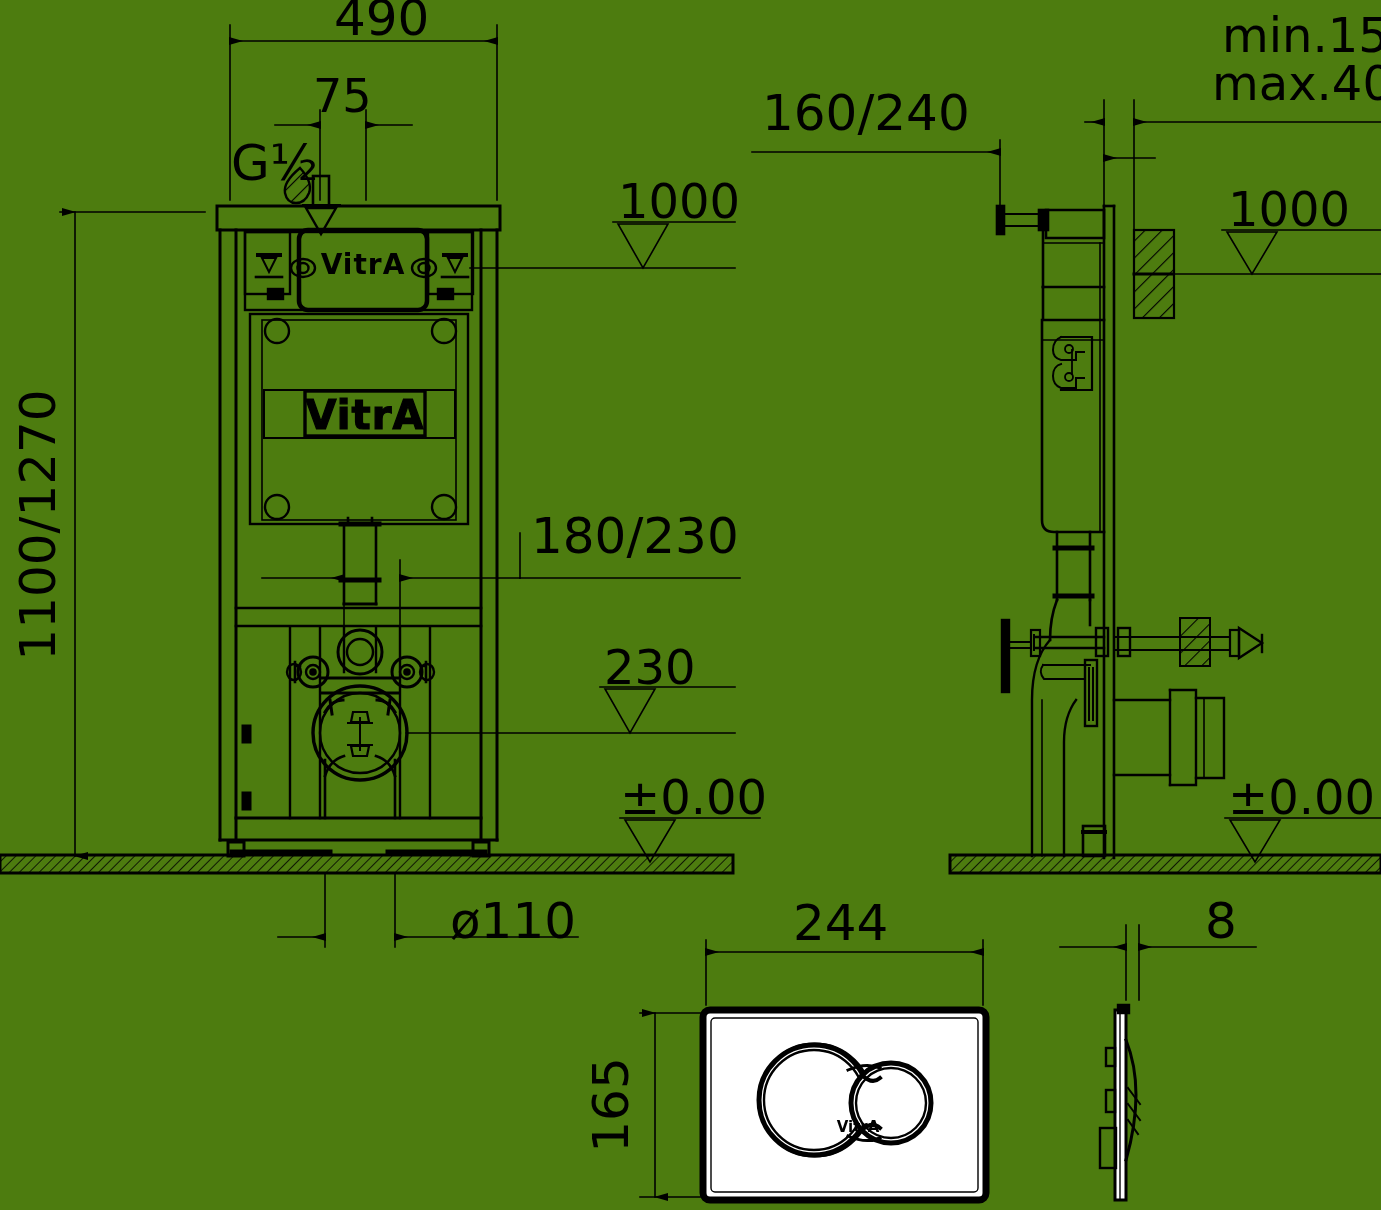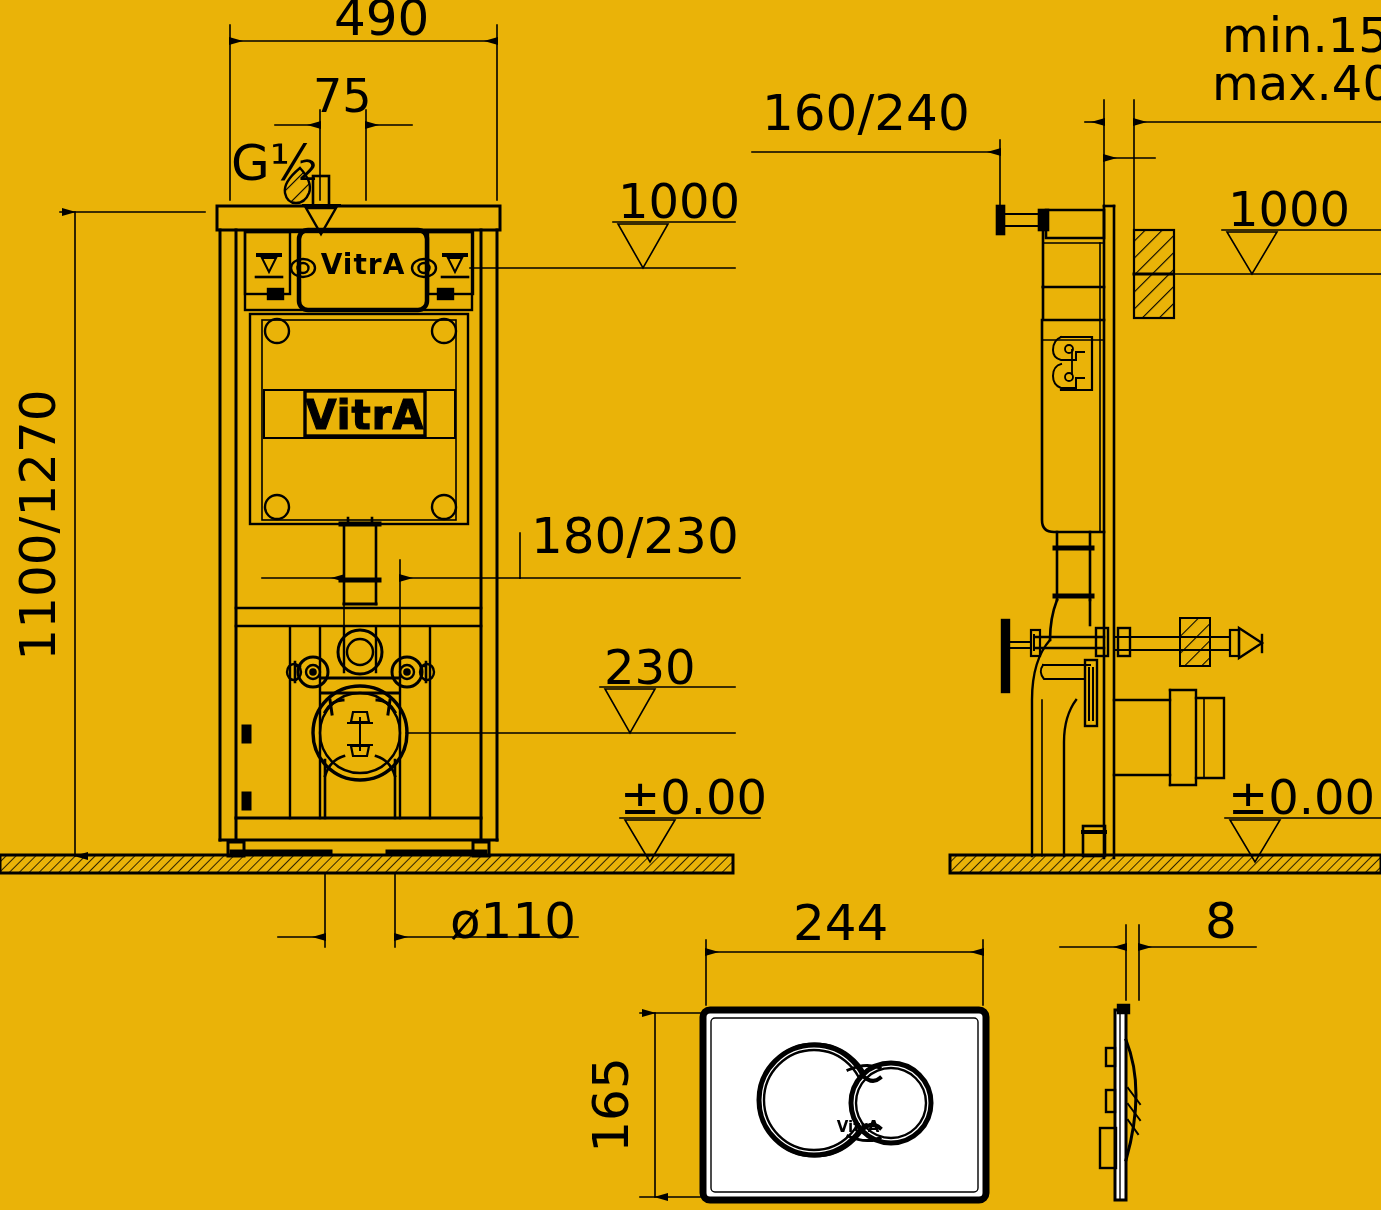--- a/index.html
+++ b/index.html
@@ -1,18 +1,18 @@
 <!DOCTYPE html>
 <html><head>
 <meta charset="utf-8">
 <style>
   html,body{margin:0;padding:0;background:#ffffff;}
   body{width:1381px;height:1210px;overflow:hidden;
        font-family:"DejaVu Sans","Liberation Sans",sans-serif;}
-  #stage{position:relative;width:1381px;height:1210px;background:#eab308;}
+  #stage{position:relative;width:1381px;height:1210px;background:#4d7c0f;}
   svg.layer{position:absolute;left:0;top:0;width:1381px;height:1210px;}
   .dimtxt{font-family:"DejaVu Sans","Liberation Sans",sans-serif;
           font-weight:400;fill:#000;}
 </style>
 </head>
 <body>
 
 <div id="stage">
 
   <svg class="layer" viewBox="0 0 1381 1210">

